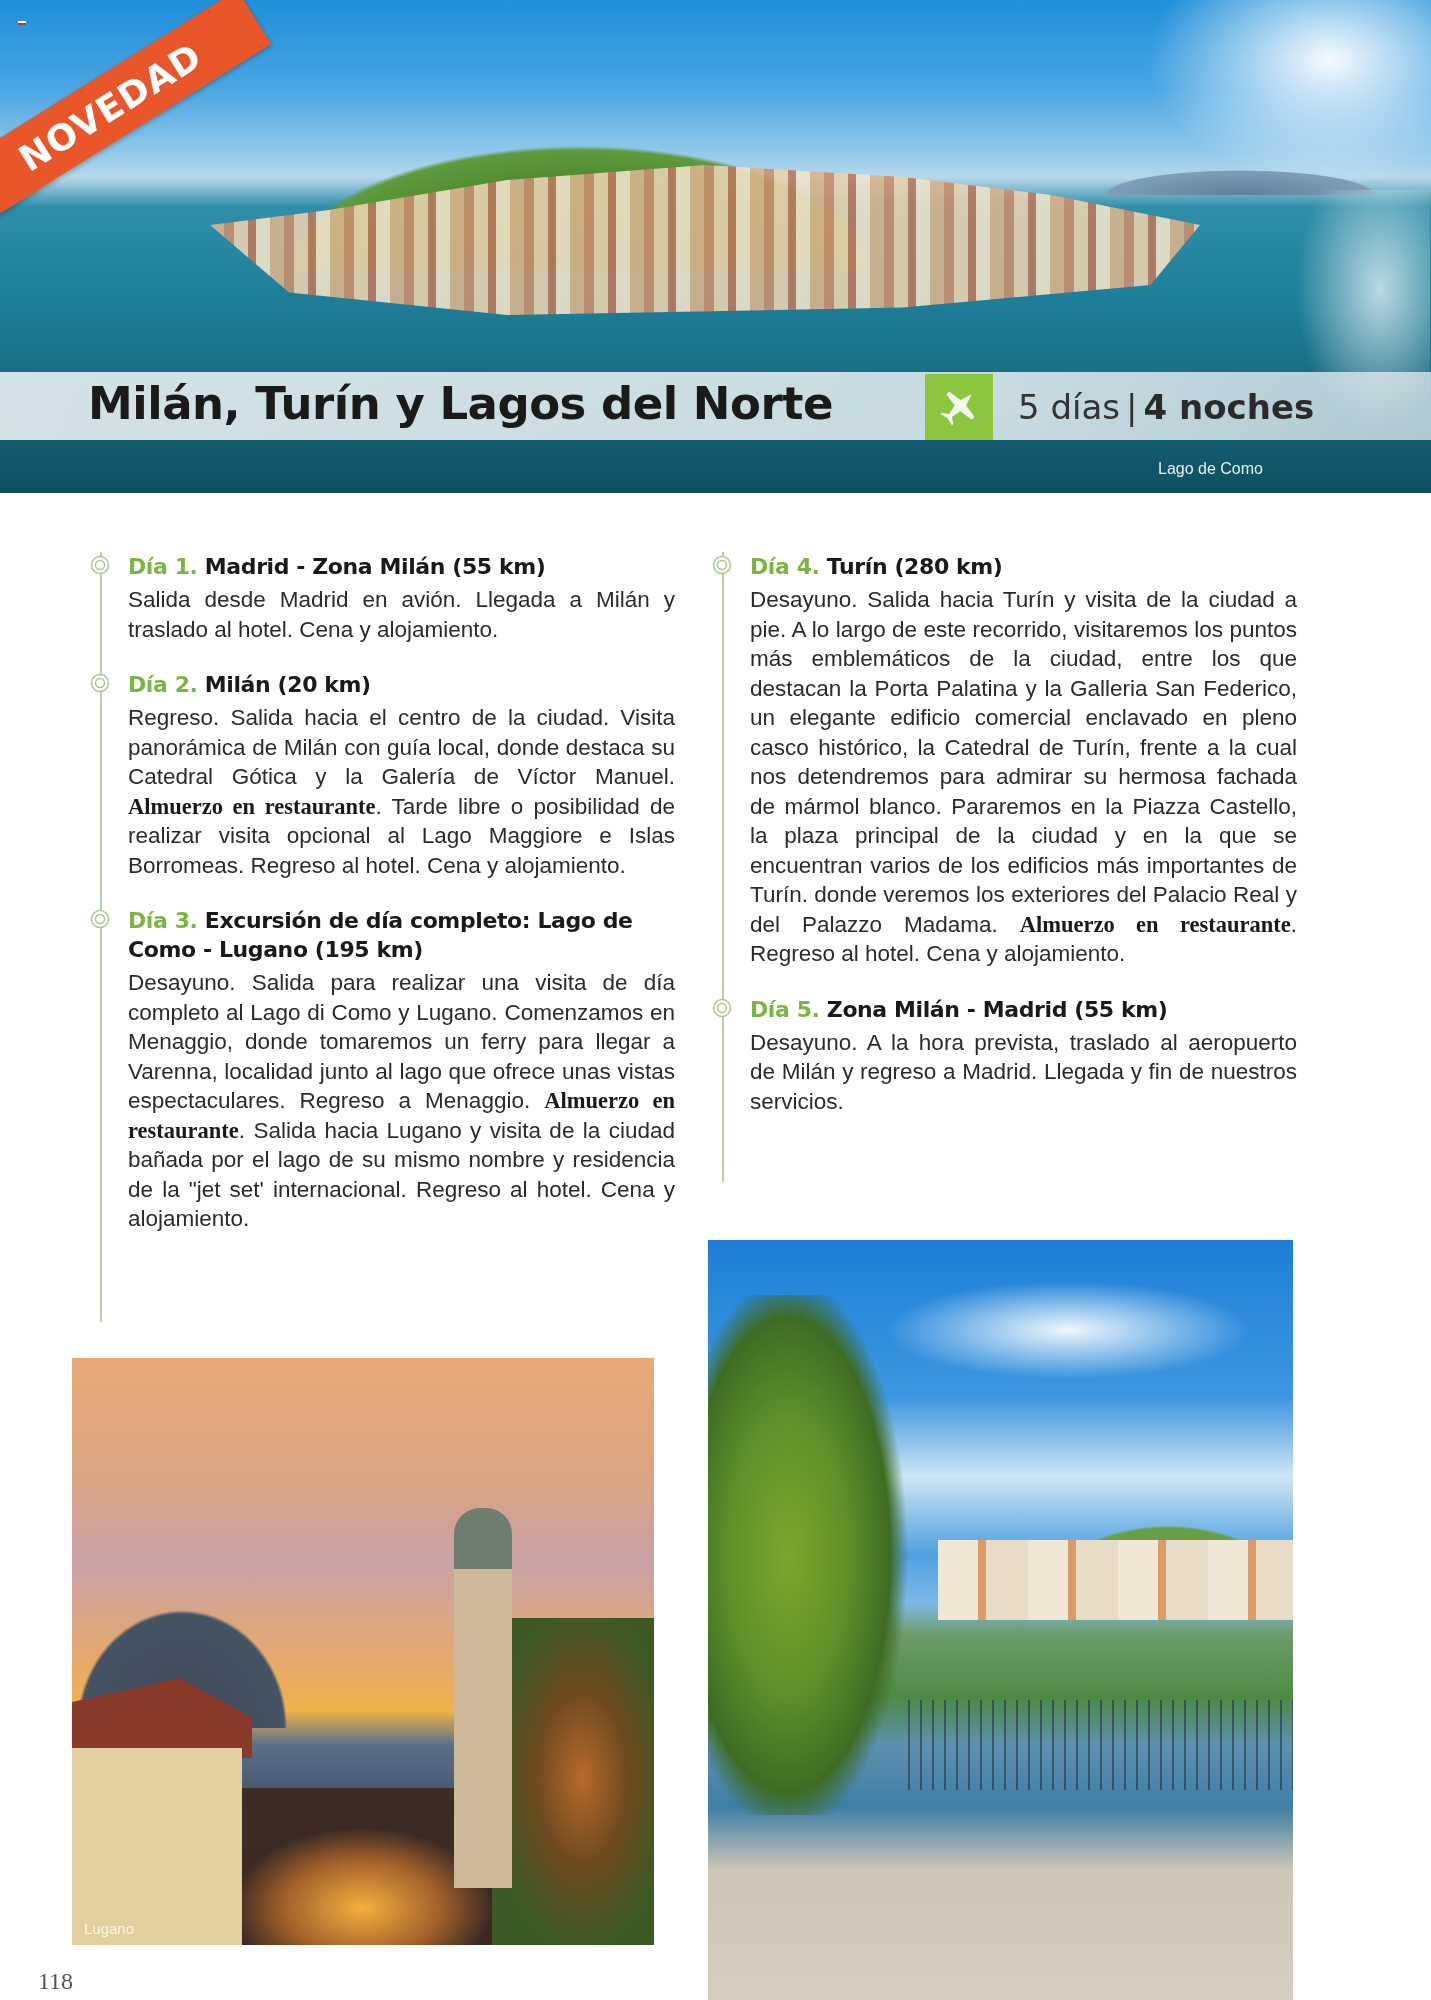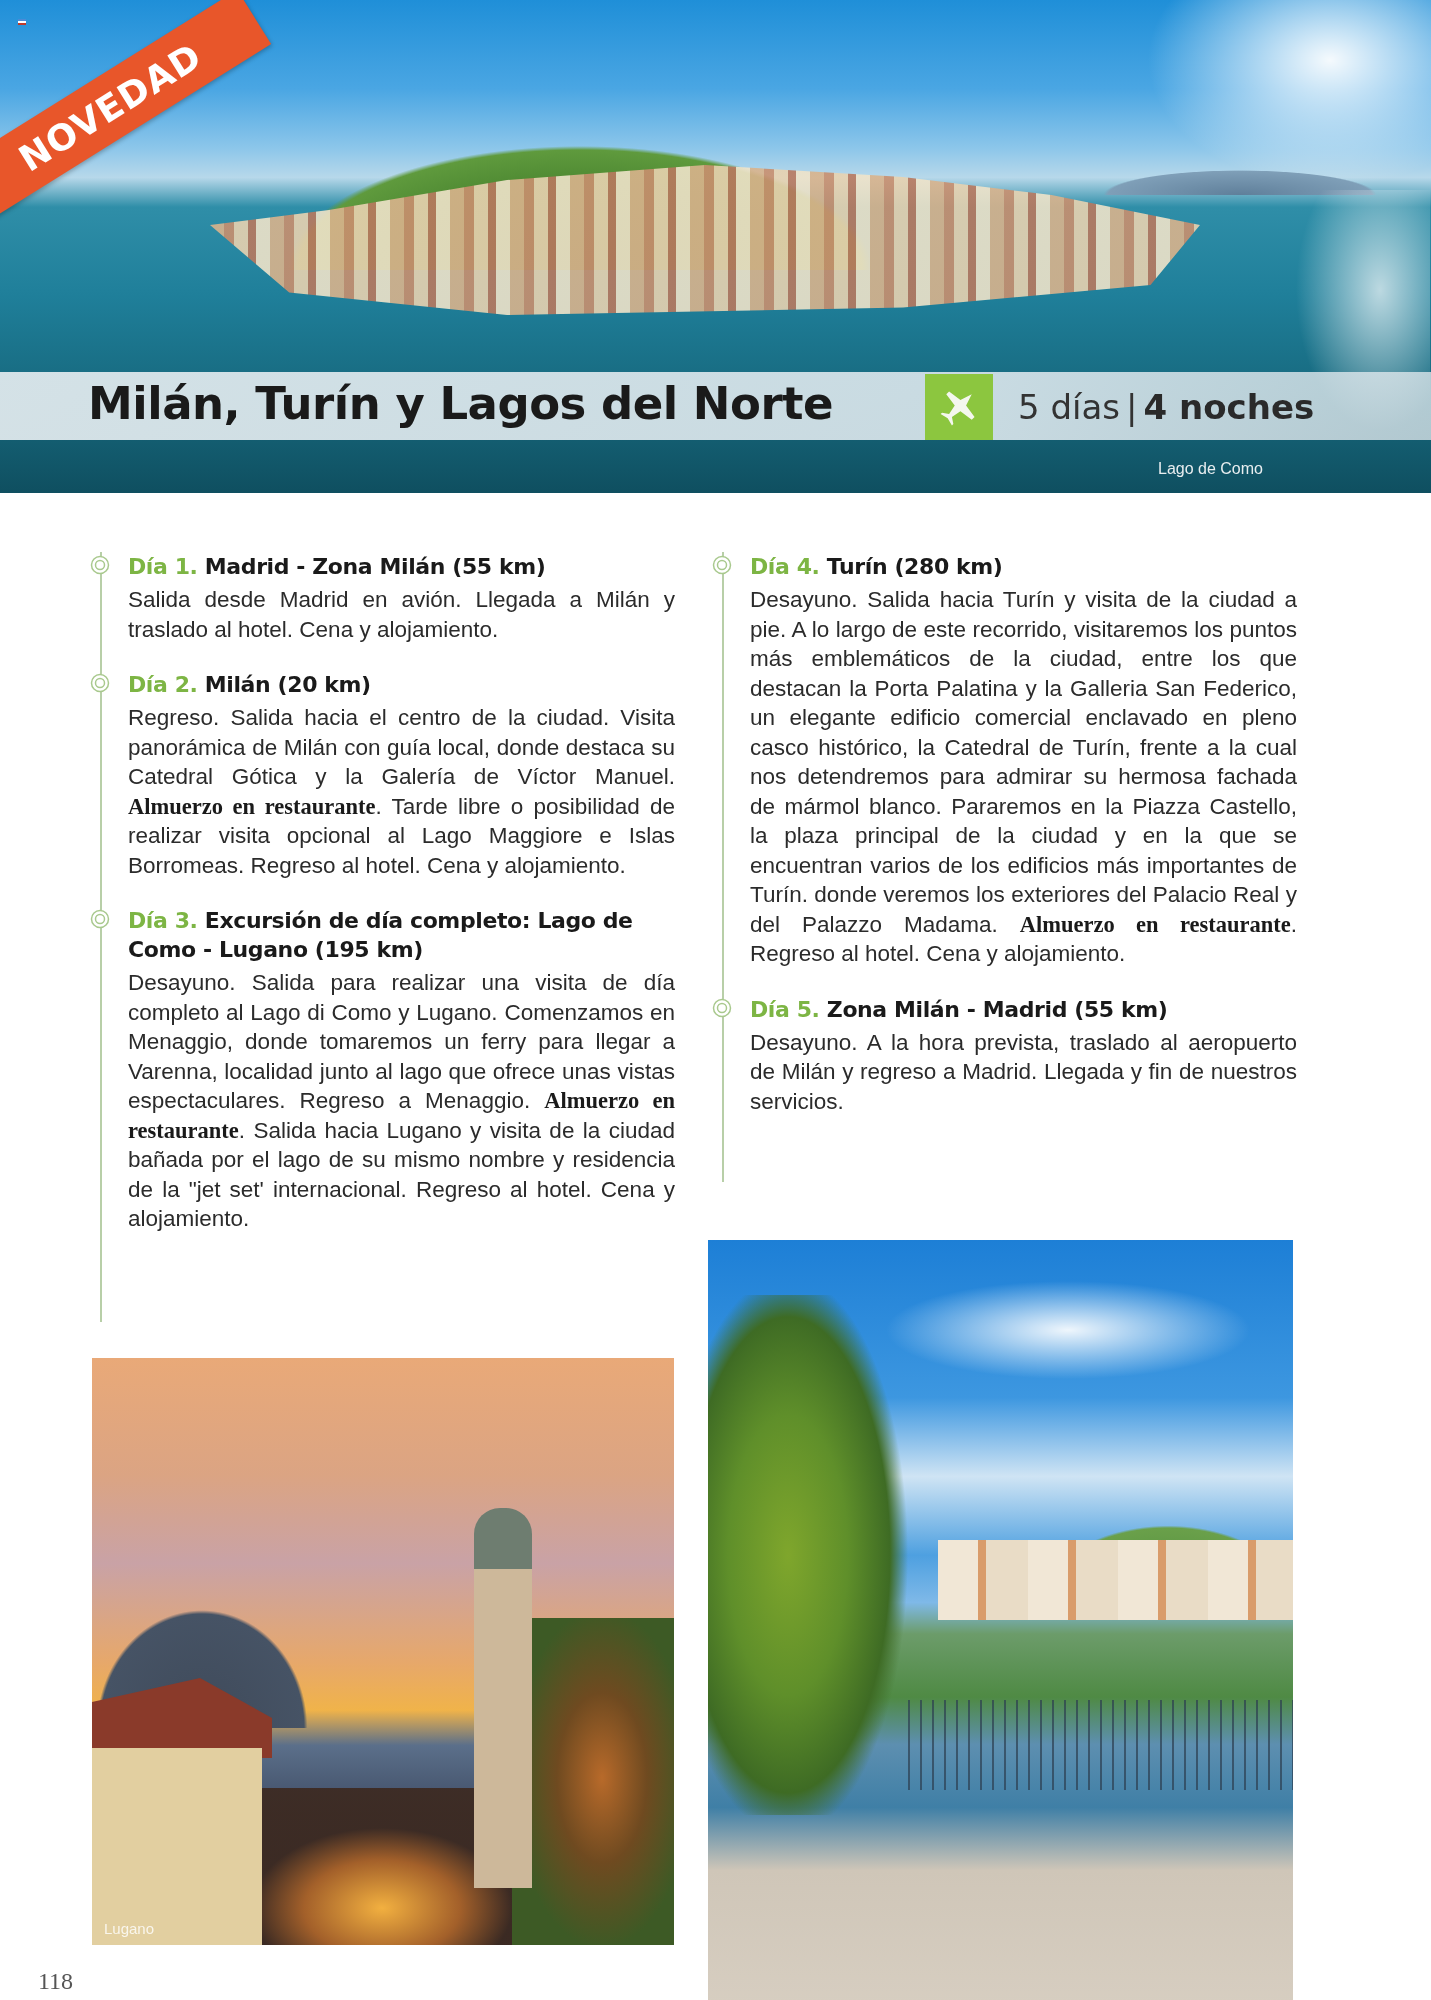--- a/index.html
+++ b/index.html
@@ -83,21 +83,21 @@
   .day-head .num { color: #7db544; font-weight: bold; }
   .day-body {
     font-family: "Liberation Sans", sans-serif; font-size: 22.5px; line-height: 29.5px; color: #2b2b2b;
     margin-top: 4px; text-align: justify; hyphens: manual;
   }
   .day-body b { color: #1a1a1a; font-family: Liberation Serif, serif; }
   .gap { height: 26px; }
   
   .photo { position: absolute; overflow: hidden; }
   .photo.lugano {
-    left: 92px; top: 1358px; width: 582px; height: 587px;
+    left: 72px; top: 1358px; width: 582px; height: 587px;
     background:
       linear-gradient(180deg, #e9a978 0%, #dba483 20%, #c9a2a6 35%, #e7a86a 52%, #f0b34a 60%, #5b6f8a 66%, #3e4b63 78%, #2f3a4f 100%);
   }
   .photo.lugano .hill {
     position: absolute; left: 0; top: 170px; width: 340px; height: 200px;
     background: radial-gradient(ellipse 170px 190px at 110px 200px, #3f4a5a 0%, #465365 60%, rgba(70,83,101,0) 62%);
   }
   .photo.lugano .tower {
     position: absolute; left: 382px; top: 150px; width: 58px; height: 380px;
     background: linear-gradient(180deg, #6e7d70 0 16%, #cdb89a 16% 100%);

